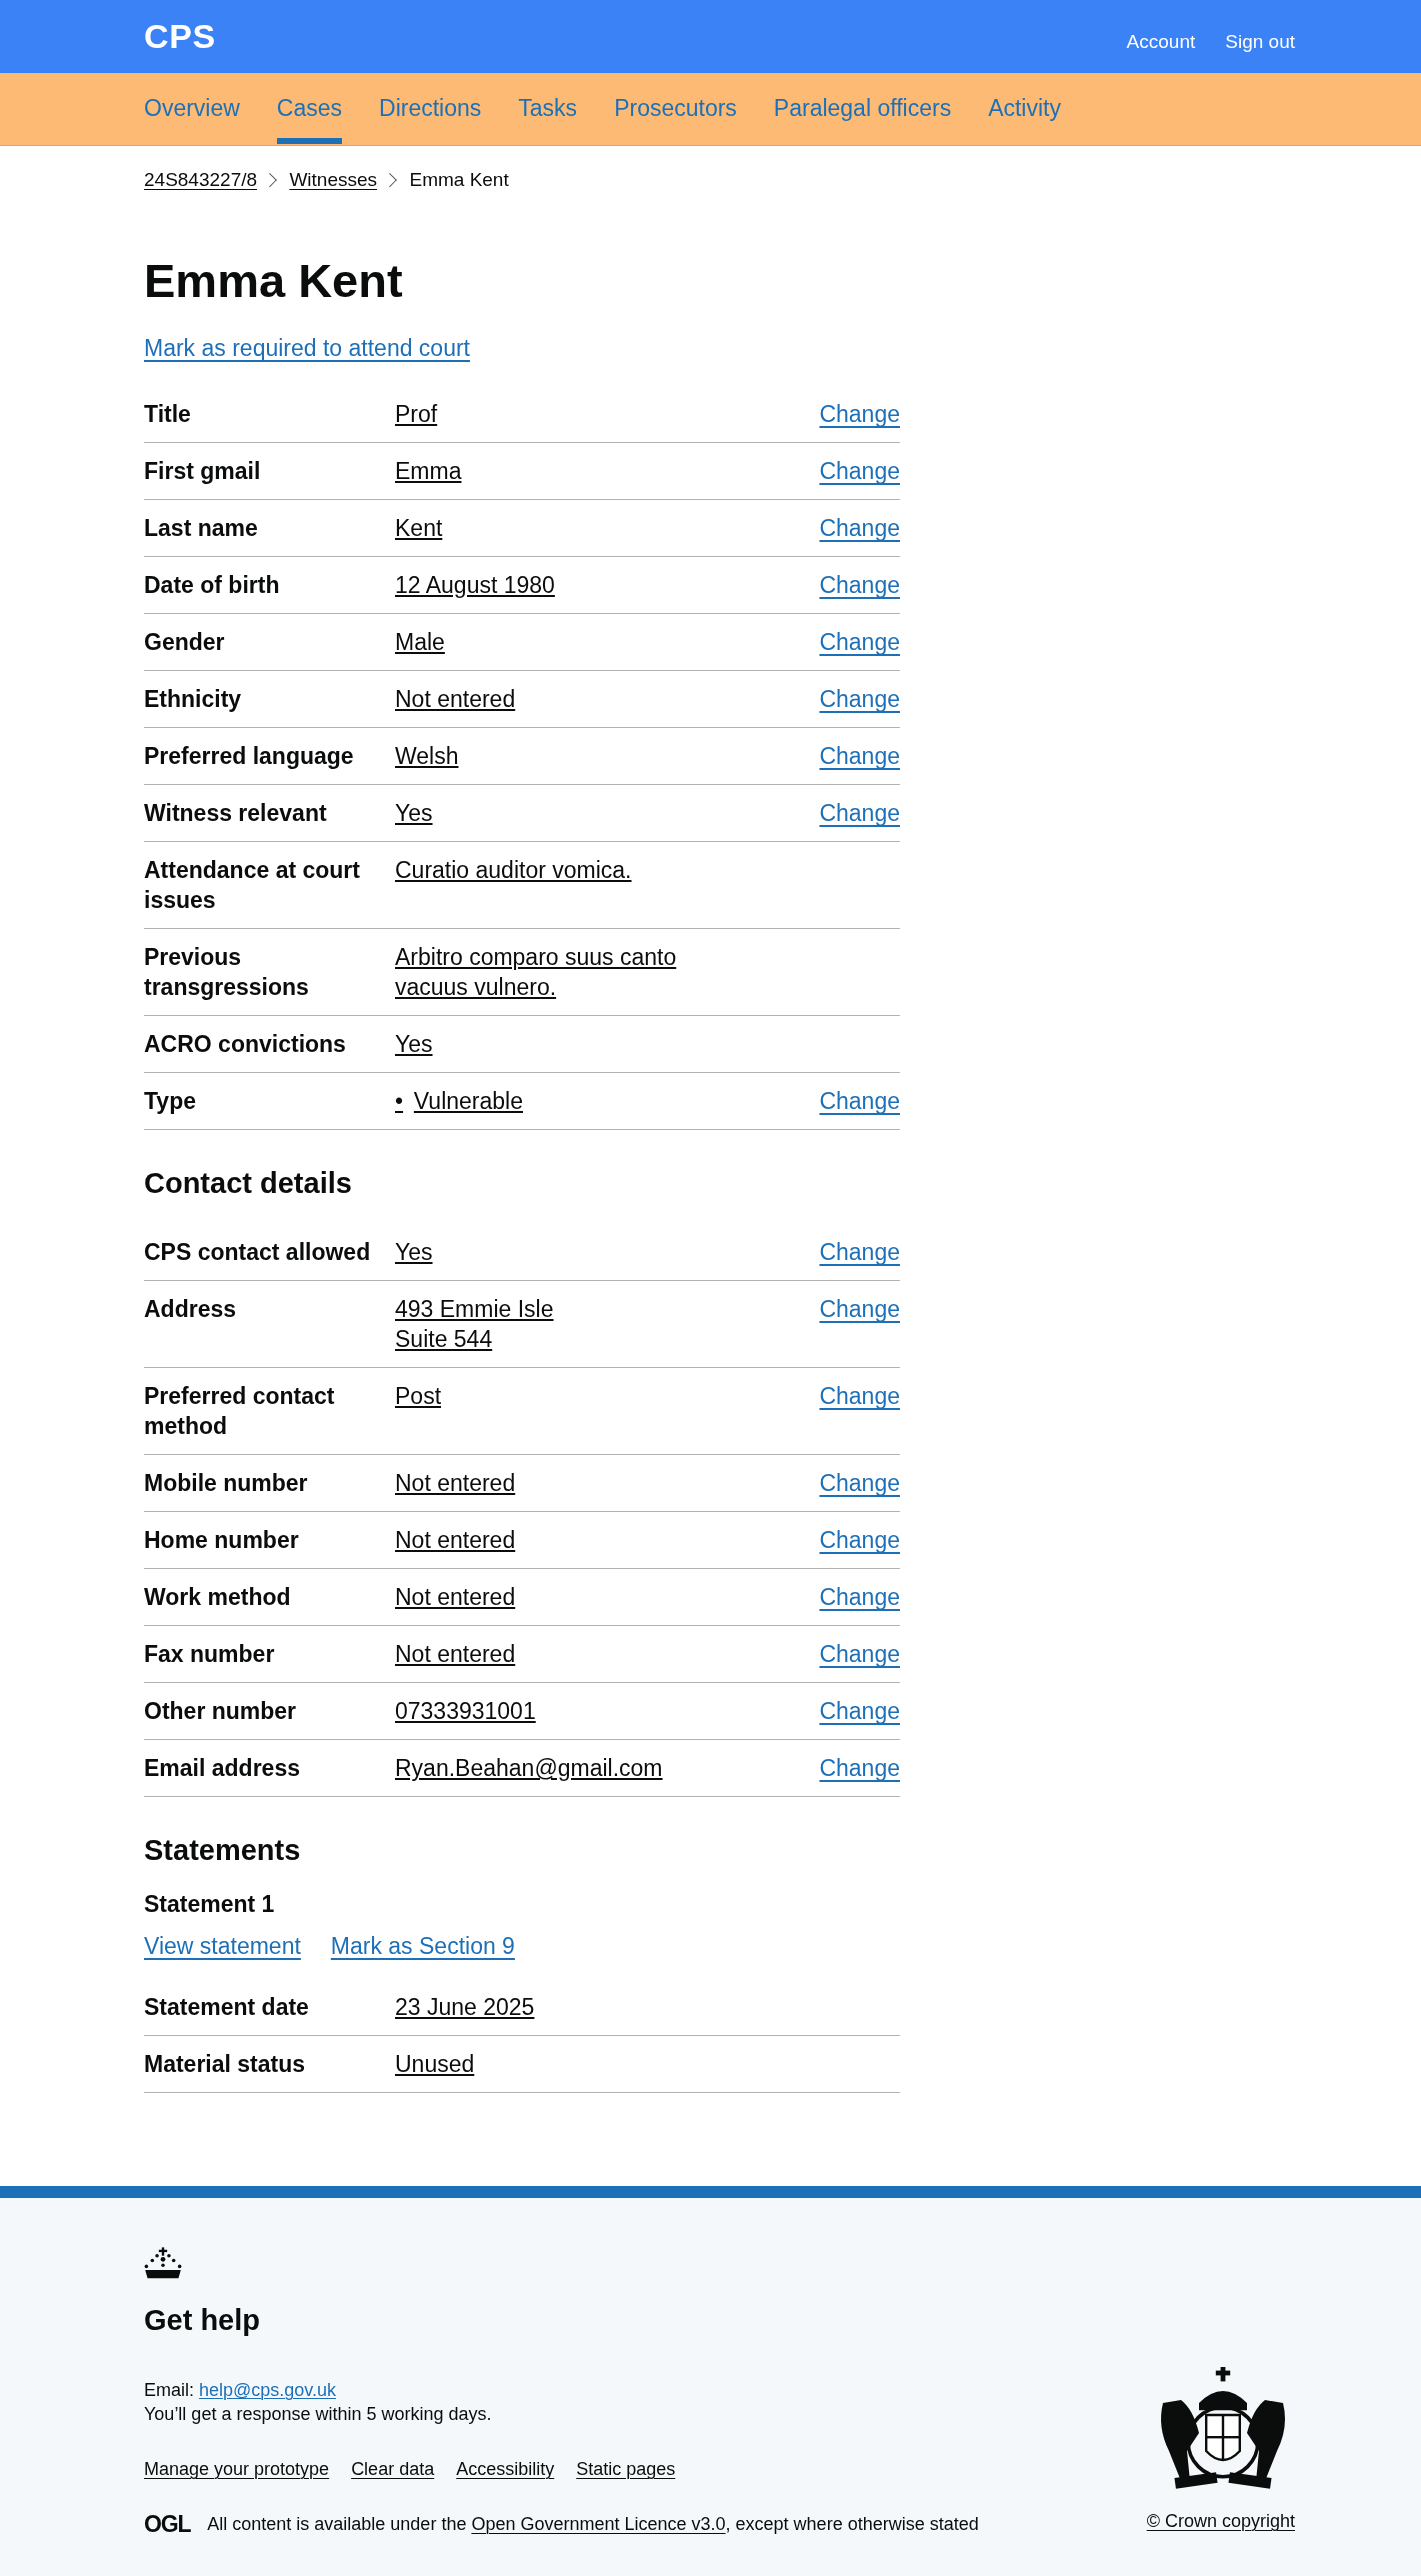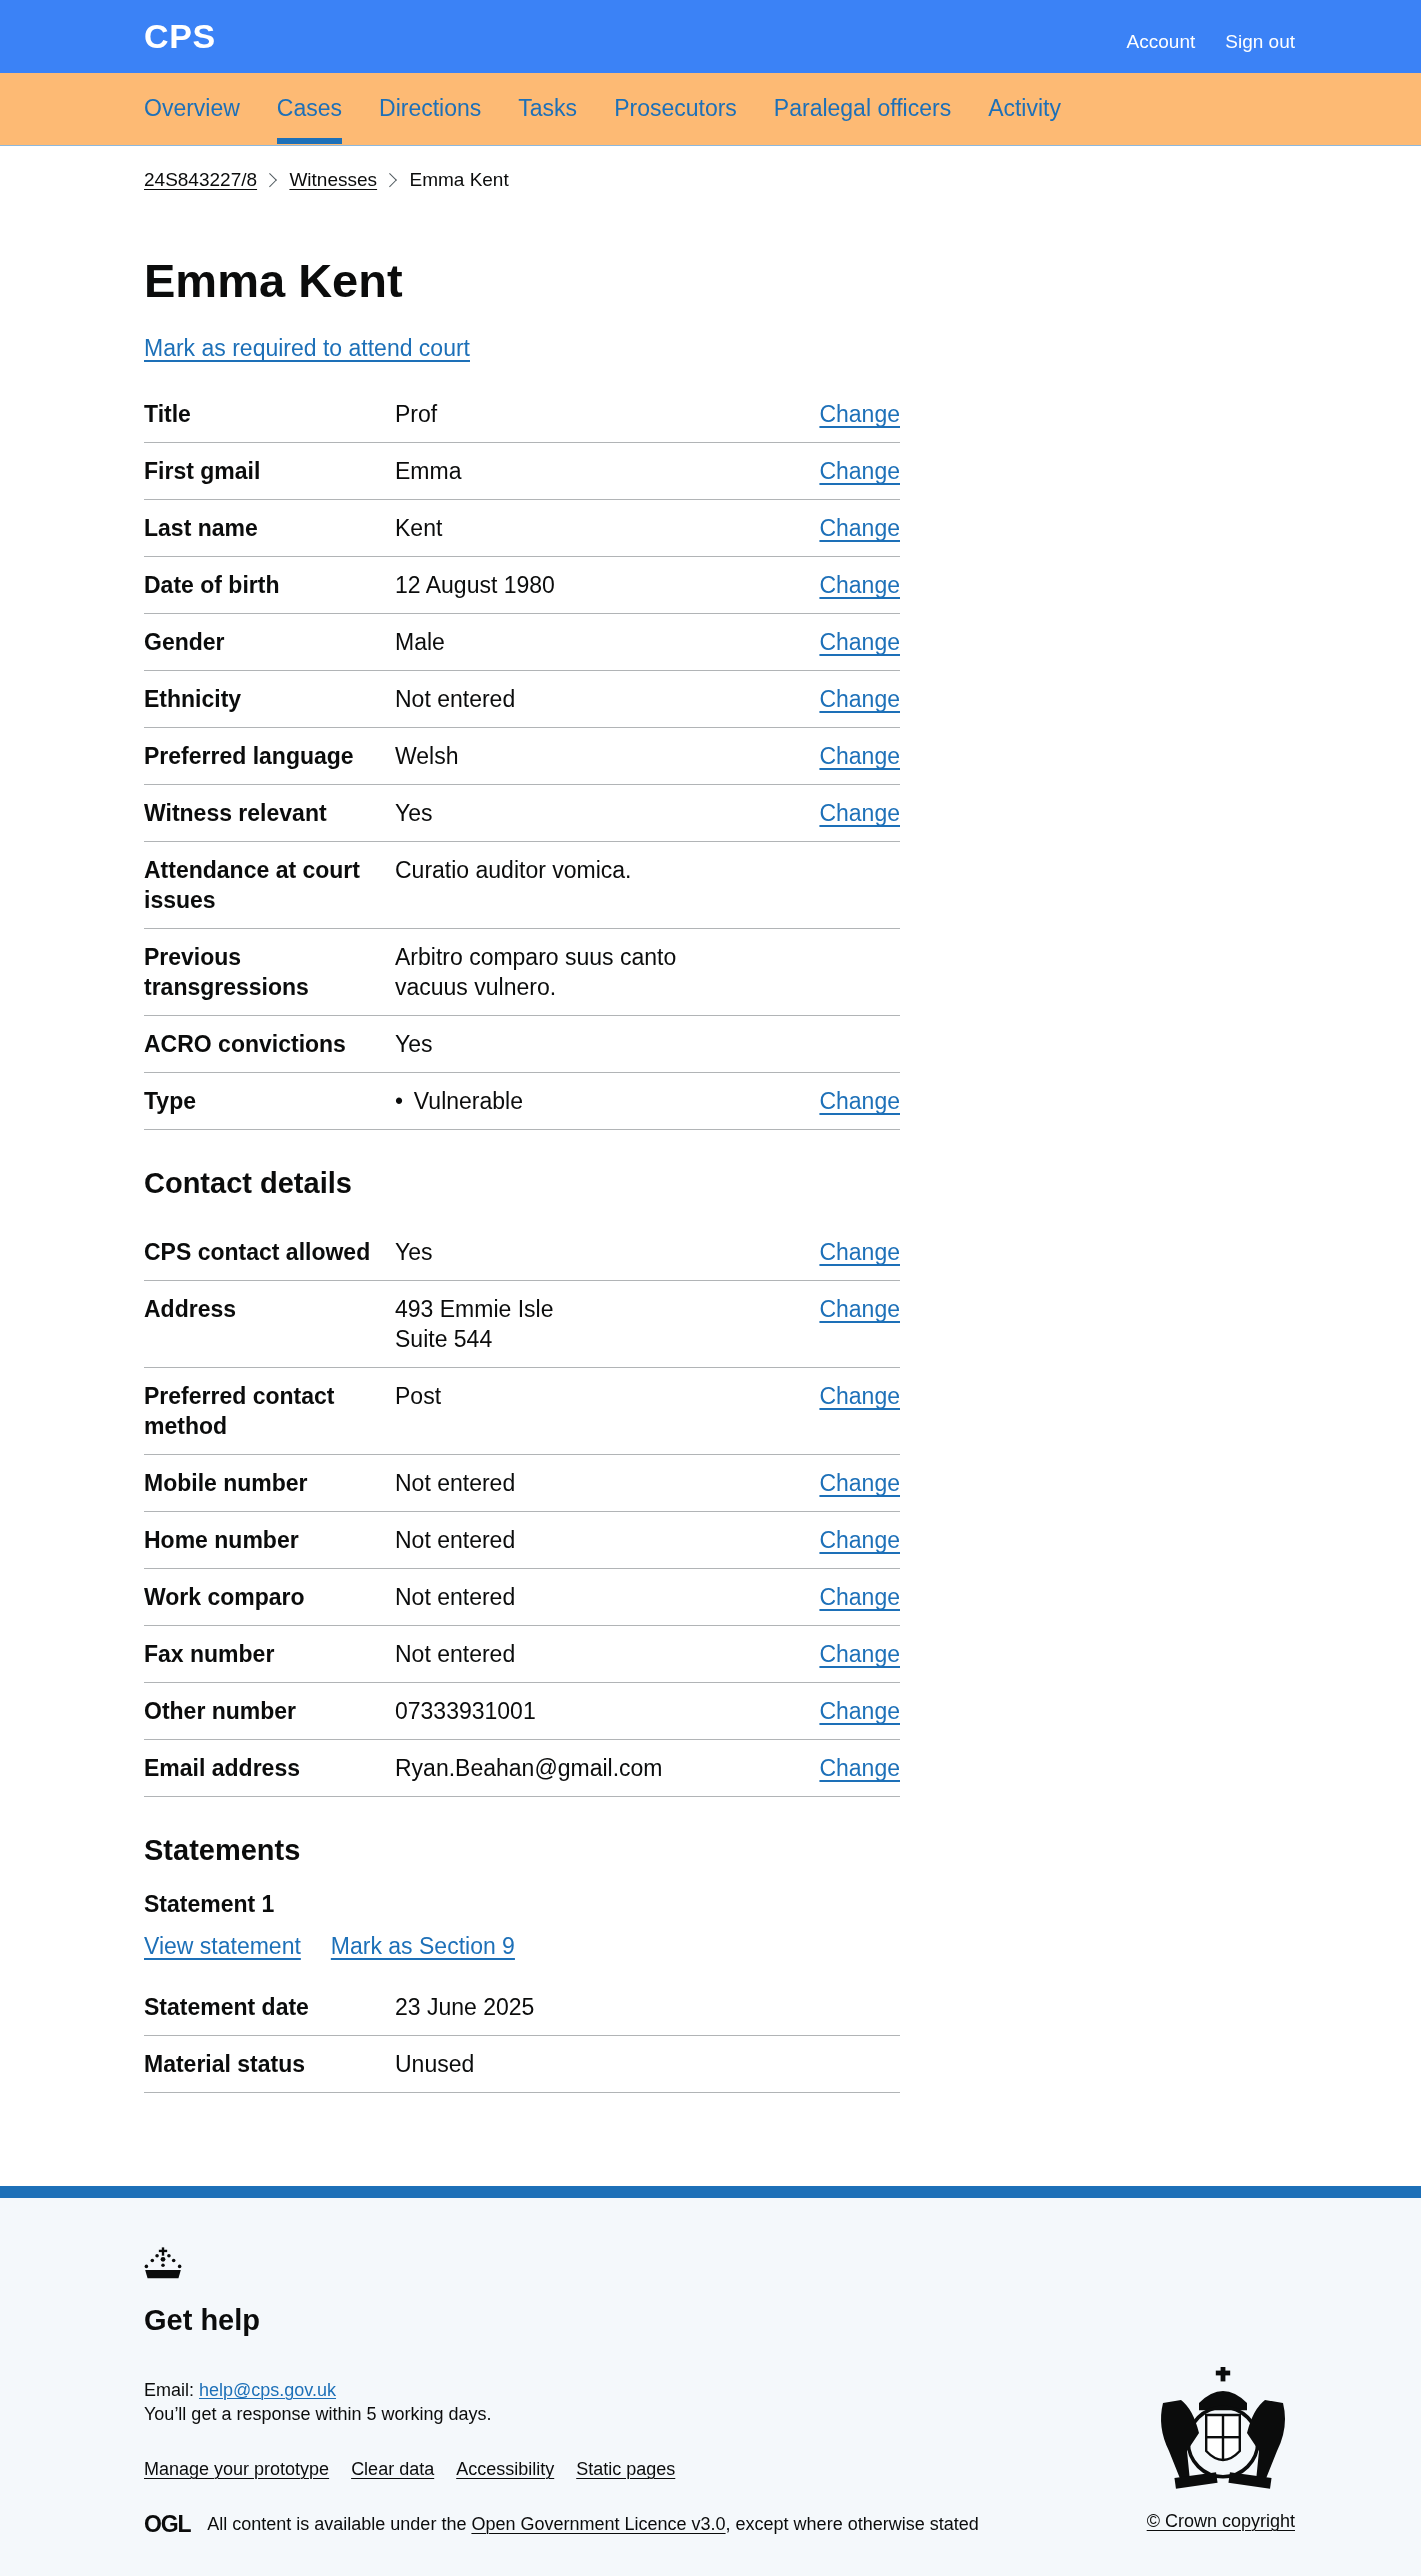--- a/index.html
+++ b/index.html
@@ -26,21 +26,21 @@
   .breadcrumb a { color: #0b0c0c; text-decoration-thickness: 1.2px; text-underline-offset: 3px; }
   .breadcrumb .sep { width: 9.6px; height: 9.6px; border-top: 1.2px solid #505a5f; border-right: 1.2px solid #505a5f; transform: rotate(45deg); margin: 0 14.4px 0 8.4px; display: inline-block; }
   .breadcrumb .current { color: #0b0c0c; }
 
   h1.title { font-size: 47px; font-weight: 700; margin-top: 60px; line-height: 1.1; }
   .action-link { display: inline-block; margin-top: 29px; font-size: 23px; }
 
   .summary { margin-top: 24px; width: 756px; }
   .row { display: flex; border-bottom: 1.8px solid #b1b4b6; padding: 13px 0 13px; font-size: 23px; line-height: 30px; }
   .row .key { width: 251px; font-weight: 700; padding-right: 12px; }
-  .row .val { flex: 1; }
+  .row .val { flex: 1; text-decoration: underline; }
   .row .act { width: 96px; text-align: right; }
   .row .val ul { list-style: none; }
   .row .val li::before { content: "\2022"; margin-right: 10.8px; }
 
   h2 { font-size: 29px; font-weight: 700; margin-top: 37px; margin-bottom: 24px; }
   h3 { font-size: 23px; font-weight: 700; margin-top: 3.6px; }
   .stmt-links { margin-top: 14.4px; display: flex; gap: 30px; font-size: 23px; }
   .stmt-summary { margin-top: 24px; }
   .stmt-summary .row:first-child { padding-top: 8.4px; }
 
@@ -201,21 +201,21 @@
       <dt class="key">Mobile number</dt>
       <dd class="val">Not entered</dd>
       <dd class="act"><a href="#">Change</a></dd>
     </div>
     <div class="row">
       <dt class="key">Home number</dt>
       <dd class="val">Not entered</dd>
       <dd class="act"><a href="#">Change</a></dd>
     </div>
     <div class="row">
-      <dt class="key">Work comparo</dt>
+      <dt class="key">Work method</dt>
       <dd class="val">Not entered</dd>
       <dd class="act"><a href="#">Change</a></dd>
     </div>
     <div class="row">
       <dt class="key">Fax number</dt>
       <dd class="val">Not entered</dd>
       <dd class="act"><a href="#">Change</a></dd>
     </div>
     <div class="row">
       <dt class="key">Other number</dt>

